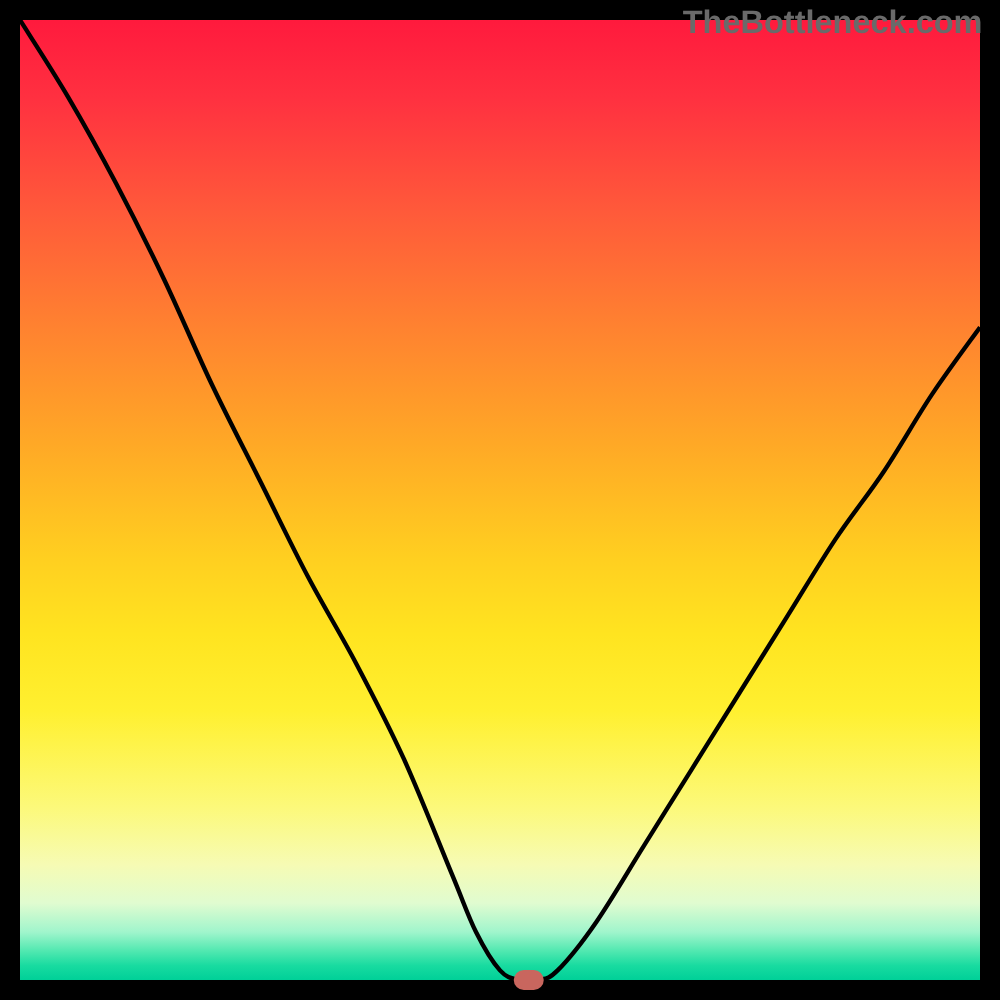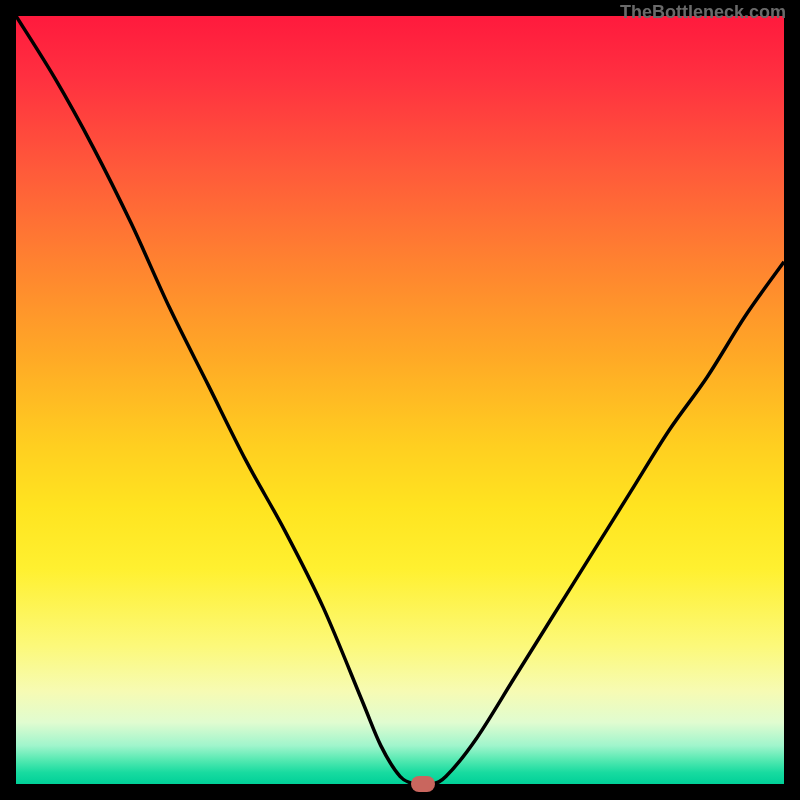--- a/index.html
+++ b/index.html
@@ -38,21 +38,21 @@
       #50e8b0 97%,
       #18dba0 98.5%,
       #00d098 100%
     );
   }
   .watermark {
     position: absolute;
     top: 2px;
     right: 14px;
     font-family: Arial, Helvetica, sans-serif;
-    font-size: 18px;
+    font-size: 26px;
     font-weight: bold;
     color: #6a6a6a;
     z-index: 5;
   }
   .curve-svg {
     position: absolute;
     left: 0;
     top: 0;
     width: 768px;
     height: 768px;

